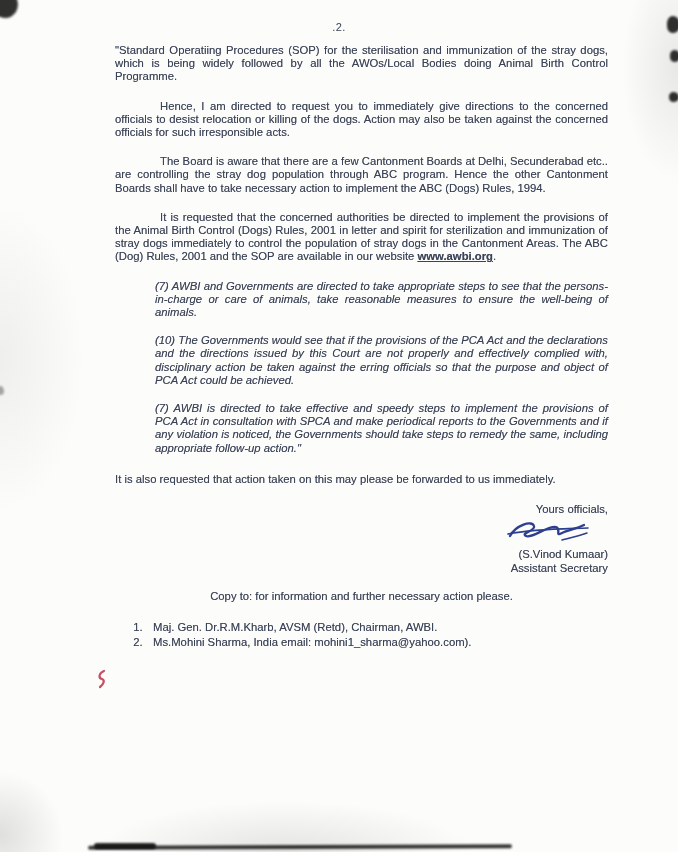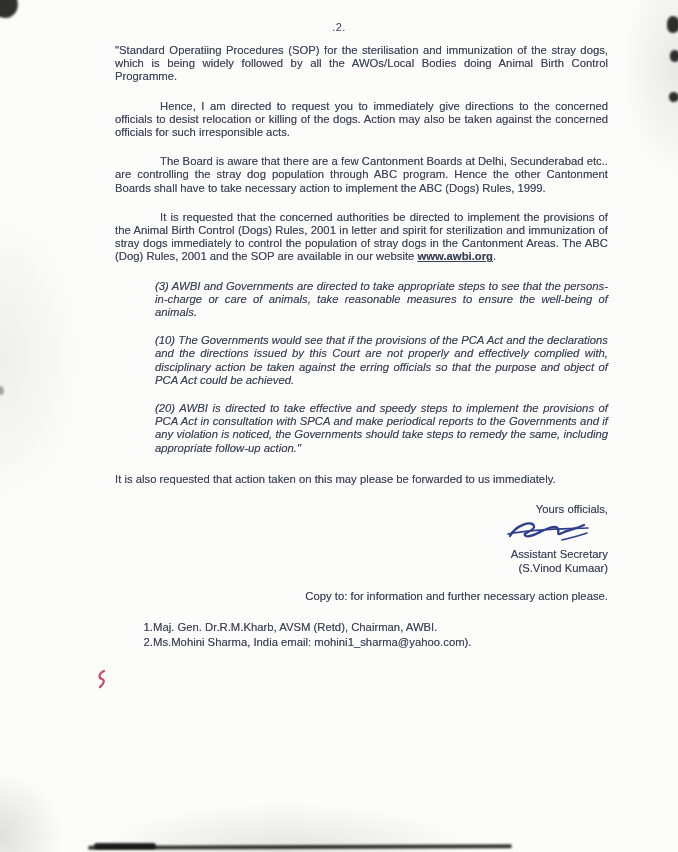--- a/index.html
+++ b/index.html
@@ -36,21 +36,21 @@
   .quotes p{ font-style:italic; margin-bottom:15px; }
   .quotes p.last{ margin-bottom:18px; }
   .closing{ margin-bottom:0; text-align:left; }
   .weblink{ color:inherit; text-decoration:underline; cursor:pointer;font-weight:bold; }
   .signature-block{
     margin-top:13px;
     text-align:right;
   }
   .signature-block .line{ line-height:14px; }
   .sig-scribble{ margin:3px 18px 1px 0; display:inline-block; }
-  .copy-to{ margin-top:15px; text-align:right; }
+  .copy-to{ margin-top:15px; text-align:center; }
   .copy-heading{ margin-bottom:17px; }
   .copy-item{ display:flex; line-height:15px; }
   .copy-item .num{ width:38px; flex:0 0 38px; padding-left:8px; }
   
   .blob{ position:absolute; background:#141414; filter:blur(1.1px); opacity:.88; border-radius:50% 60% 55% 48%; }
   .a-tl{ left:-7px; top:-9px; width:25px; height:27px; transform:rotate(18deg); }
   .a-r1{ left:667px; top:16px; width:13px; height:17px; }
   .a-r2{ left:670px; top:50px; width:10px; height:12px; }
   .a-r3{ left:669px; top:92px; width:10px; height:10px; }
   .a-l1{ left:-3px; top:386px; width:7px; height:9px; opacity:.35; }
@@ -68,42 +68,42 @@
 </head>
 <body>
 
 <div class="page">
 
   <div class="page-number">.2.</div>
 
   <div class="content">
     <p>"Standard Operatiing Procedures (SOP) for the sterilisation and immunization of the stray dogs, which is being widely followed by all the AWOs/Local Bodies doing Animal Birth Control Programme.</p>
     <p class="indent">Hence, I am directed to request you to immediately give directions to the concerned officials to desist relocation or killing of the dogs. Action may also be taken against the concerned officials for such irresponsible acts.</p>
-    <p class="indent">The Board is aware that there are a few Cantonment Boards at Delhi, Secunderabad etc.. are controlling the stray dog population through ABC program. Hence the other Cantonment Boards shall have to take necessary action to implement the ABC (Dogs) Rules, 1999.</p>
+    <p class="indent">The Board is aware that there are a few Cantonment Boards at Delhi, Secunderabad etc.. are controlling the stray dog population through ABC program. Hence the other Cantonment Boards shall have to take necessary action to implement the ABC (Dogs) Rules, 1994.</p>
     <p class="indent"><span>It is requested that the concerned authorities be directed to implement the provisions of the Animal Birth Control (Dogs) Rules, 2001 in letter and spirit for sterilization and immunization of stray dogs immediately to control the population of stray dogs in the Cantonment Areas. The ABC (Dog) Rules, 2001 and the SOP are available in our website </span><a class="weblink">www.awbi.org</a><span>.</span></p>
 
     <div class="quotes">
-      <p>(3) AWBI and Governments are directed to take appropriate steps to see that the persons-in-charge or care of animals, take reasonable measures to ensure the well-being of animals.</p>
+      <p>(7) AWBI and Governments are directed to take appropriate steps to see that the persons-in-charge or care of animals, take reasonable measures to ensure the well-being of animals.</p>
       <p>(10) The Governments would see that if the provisions of the PCA Act and the declarations and the directions issued by this Court are not properly and effectively complied with, disciplinary action be taken against the erring officials so that the purpose and object of PCA Act could be achieved.</p>
-      <p class="last">(20) AWBI is directed to take effective and speedy steps to implement the provisions of PCA Act in consultation with SPCA and make periodical reports to the Governments and if any violation is noticed, the Governments should take steps to remedy the same, including appropriate follow-up action."</p>
+      <p class="last">(7) AWBI is directed to take effective and speedy steps to implement the provisions of PCA Act in consultation with SPCA and make periodical reports to the Governments and if any violation is noticed, the Governments should take steps to remedy the same, including appropriate follow-up action."</p>
     </div>
 
     <p class="closing">It is also requested that action taken on this may please be forwarded to us immediately.</p>
 
     <div class="signature-block">
       <div class="line">Yours officials,</div>
       <span class="sig-scribble">
         <svg width="86" height="24" viewBox="0 0 86 24">
           <path d="M6 17 C 12 6, 28 1, 30 7 C 32 12, 16 14, 22 17 C 28 20, 44 6, 52 8 C 58 10, 50 18, 58 14 C 64 11, 72 10, 80 6" fill="none" stroke="#2d3f8e" stroke-width="2.3" stroke-linecap="round"></path>
           <path d="M4 15 C 30 10, 58 10, 84 9" fill="none" stroke="#2d3f8e" stroke-width="1.7" stroke-linecap="round"></path>
           <path d="M58 21 C 66 19, 75 17, 83 14" fill="none" stroke="#2d3f8e" stroke-width="1.5" stroke-linecap="round"></path>
         </svg>
       </span>
+      <div class="line">(S.Vinod Kumaar)</div>
       <div class="line">Assistant Secretary</div>
-      <div class="line">(S.Vinod Kumaar)</div>
     </div>
 
     <div class="copy-to">
       <div class="copy-heading">Copy to: for information and further necessary action please.</div>
       <div class="copy-item">
         <span class="num">1.</span>
         <span>Maj. Gen. Dr.R.M.Kharb, AVSM (Retd), Chairman, AWBI.</span>
       </div>
       <div class="copy-item">
         <span class="num">2.</span>

